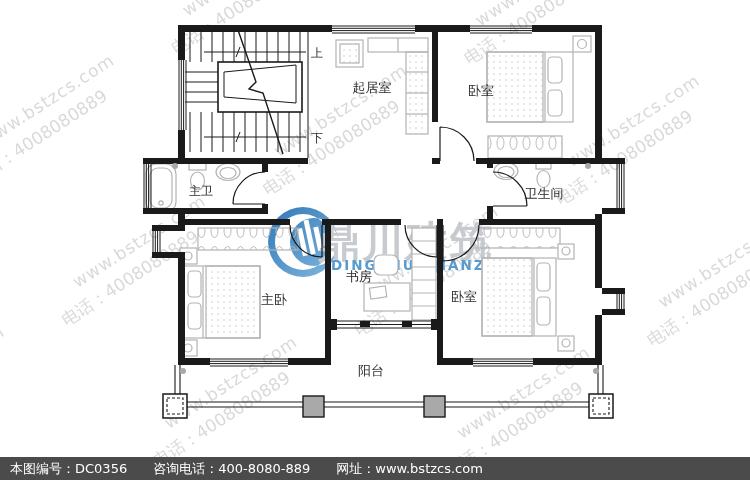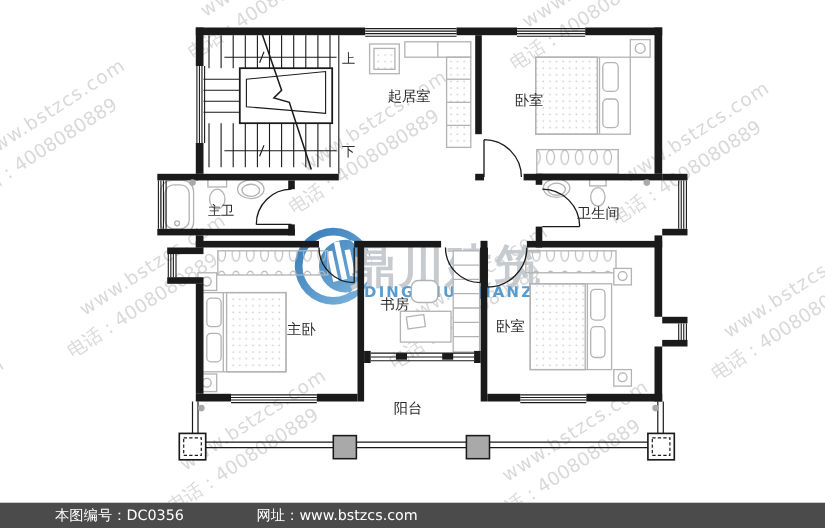--- a/index.html
+++ b/index.html
@@ -12,21 +12,21 @@
     transform:rotate(-33deg);transform-origin:center;}
   .wm-item{position:absolute;color:#d9d9d9;font-size:17px;line-height:1.5;white-space:nowrap;}
   .wm-l1{display:block;margin-left:30px;letter-spacing:1px;}
   .wm-l2{display:block;}
   svg.plan{position:absolute;left:0;top:0;z-index:1;}
   .footer{
     position:absolute;left:0;bottom:0;width:750px;height:23px;background:#4b4b4b;color:#ffffff;
     display:flex;align-items:center;gap:26px;padding:0 10px;box-sizing:border-box;
     font-size:13px;z-index:2;white-space:nowrap;overflow:hidden;
   }
-  .footer span{flex:0 0 auto;margin-left:40px;}
+  .footer span{flex:0 0 auto;}
 </style>
 </head>
 <body>
 
 <div class="wm-layer">
   <div class="wm-rotor" id="wm-rotor">
       <div class="wm-item" style="left: 480px; top: 168px;">
         <span class="wm-l1">www.bstzcs.com</span>
         <span class="wm-l2">电话：4008080889</span>
       </div>
@@ -310,14 +310,15 @@
     <text x="359" y="281">书房</text>
     <text x="464" y="301">卧室</text>
     <text x="371" y="375">阳台</text>
     <text x="311" y="57" font-size="12" text-anchor="start">上</text>
     <text x="311" y="142" font-size="12" text-anchor="start">下</text>
   </g>
 </svg>
 
 <div class="footer">
   <span>本图编号：DC0356</span>
+  <span>咨询电话：400-8080-889</span>
   <span>网址：www.bstzcs.com</span>
 </div>
 
 </body></html>

